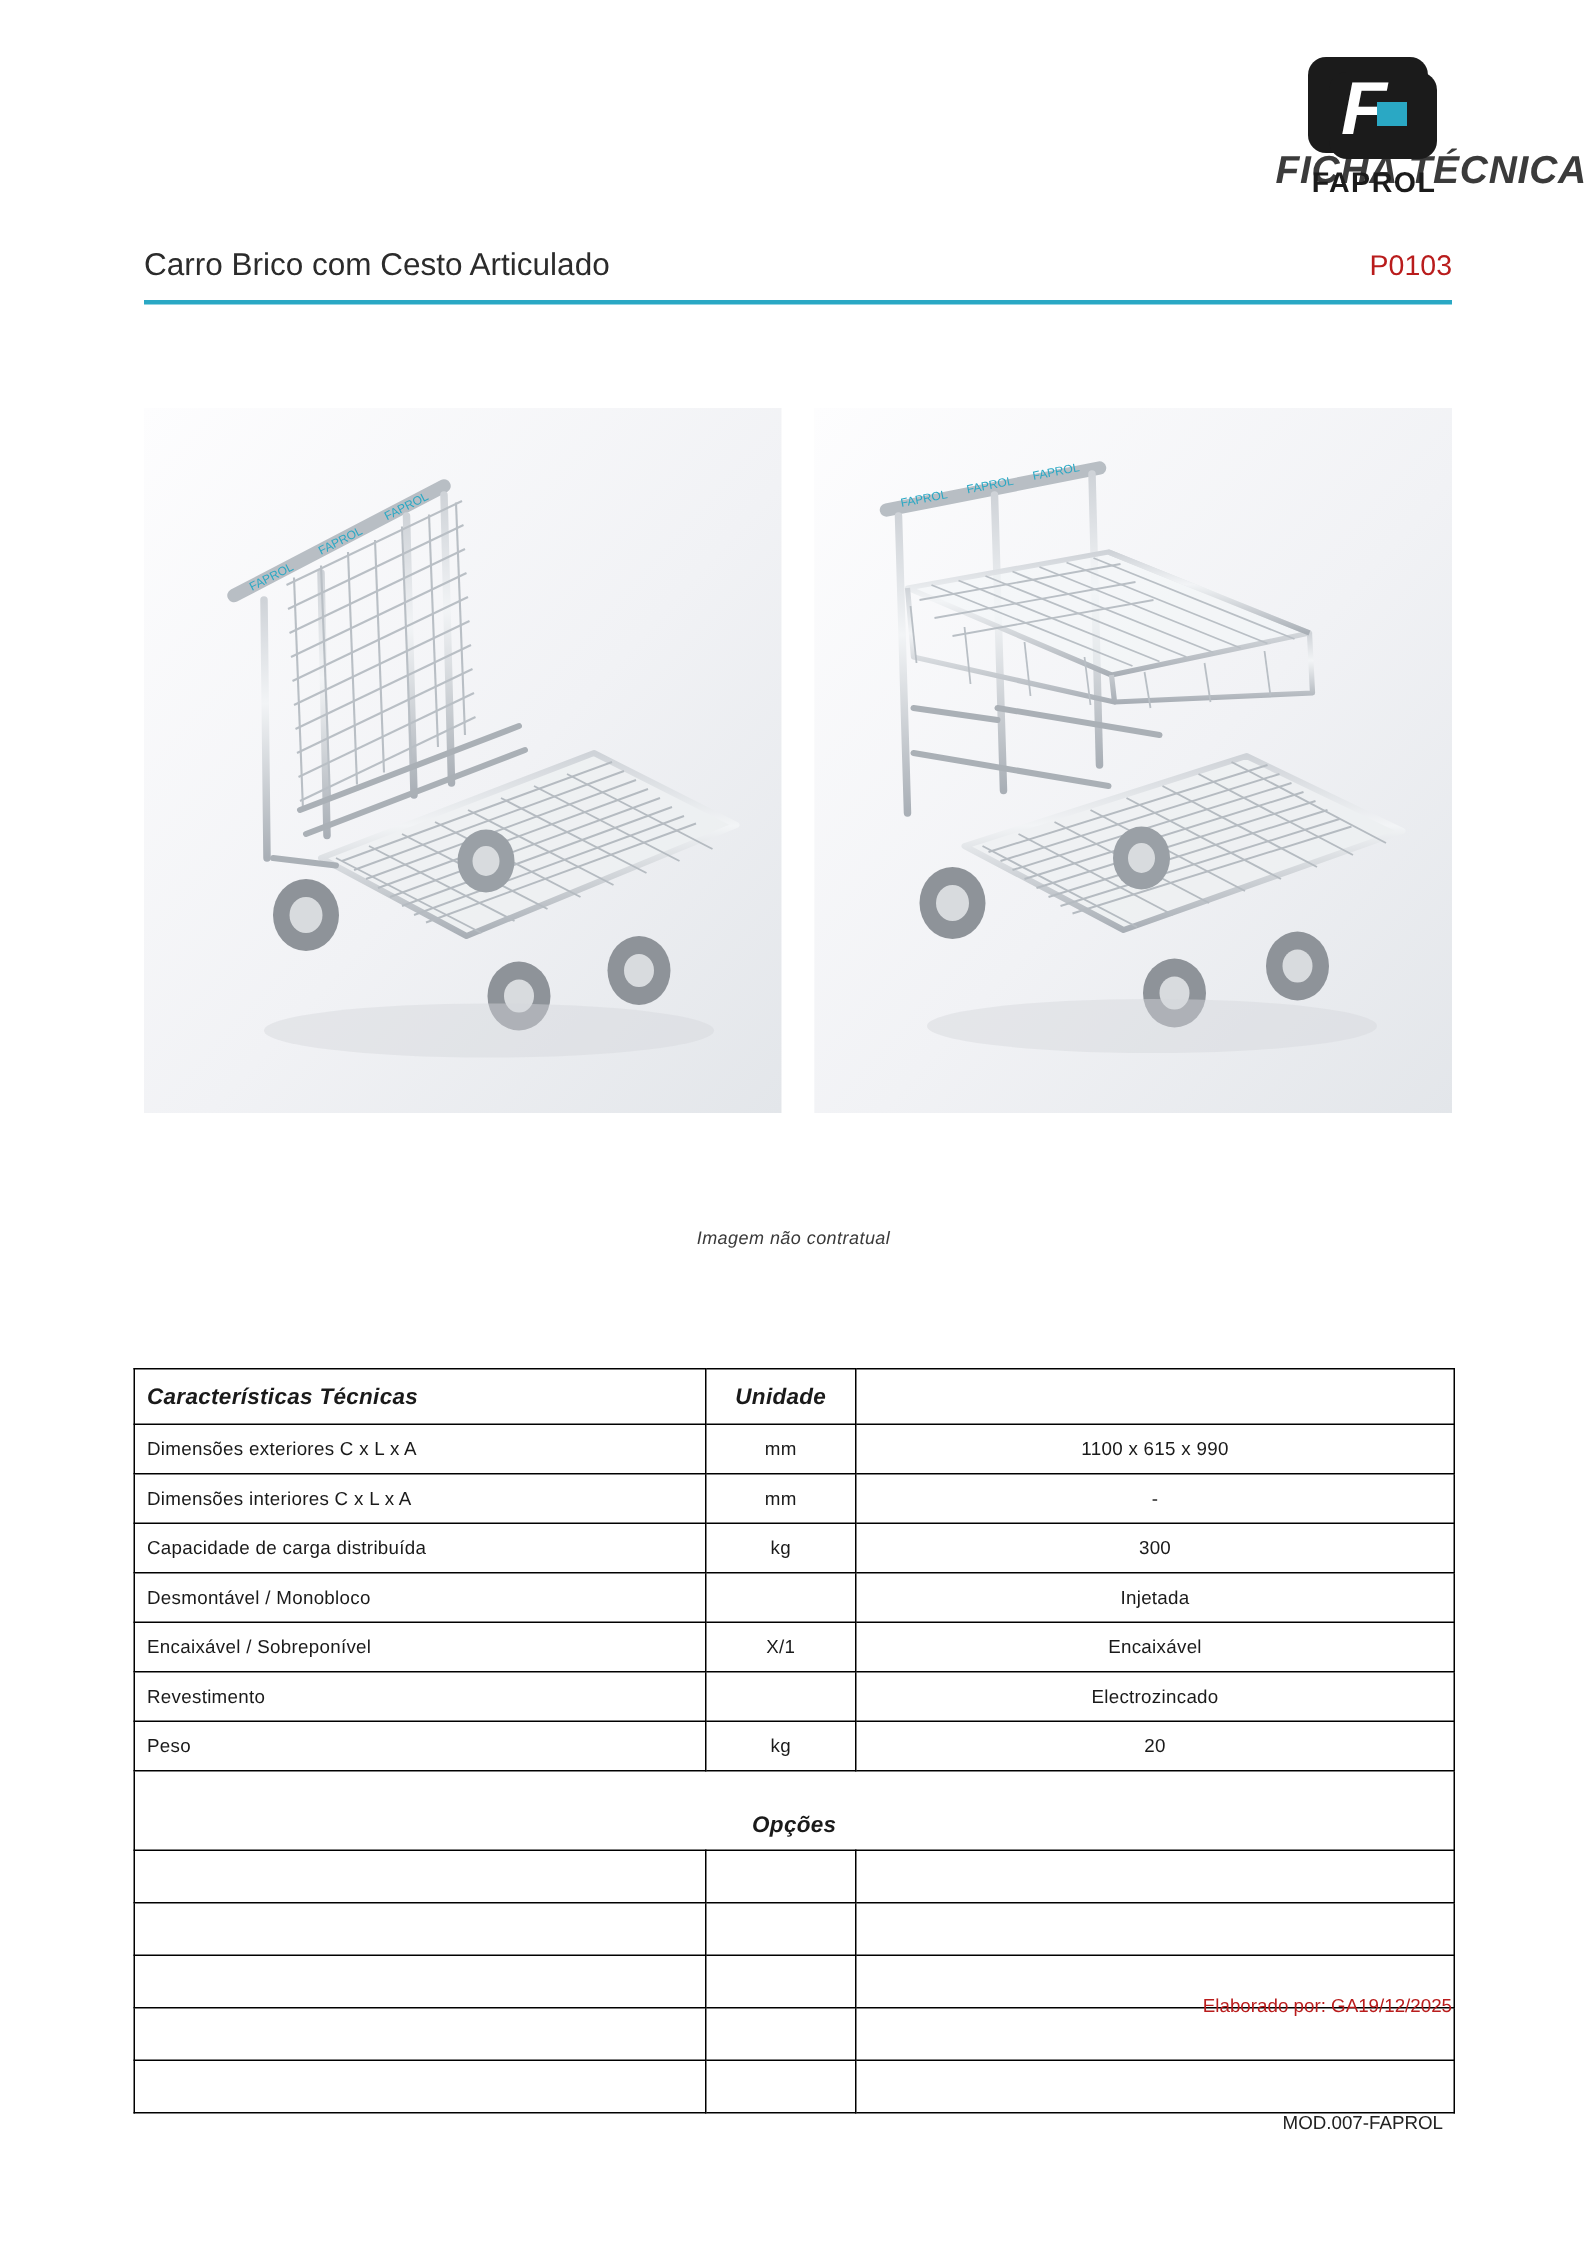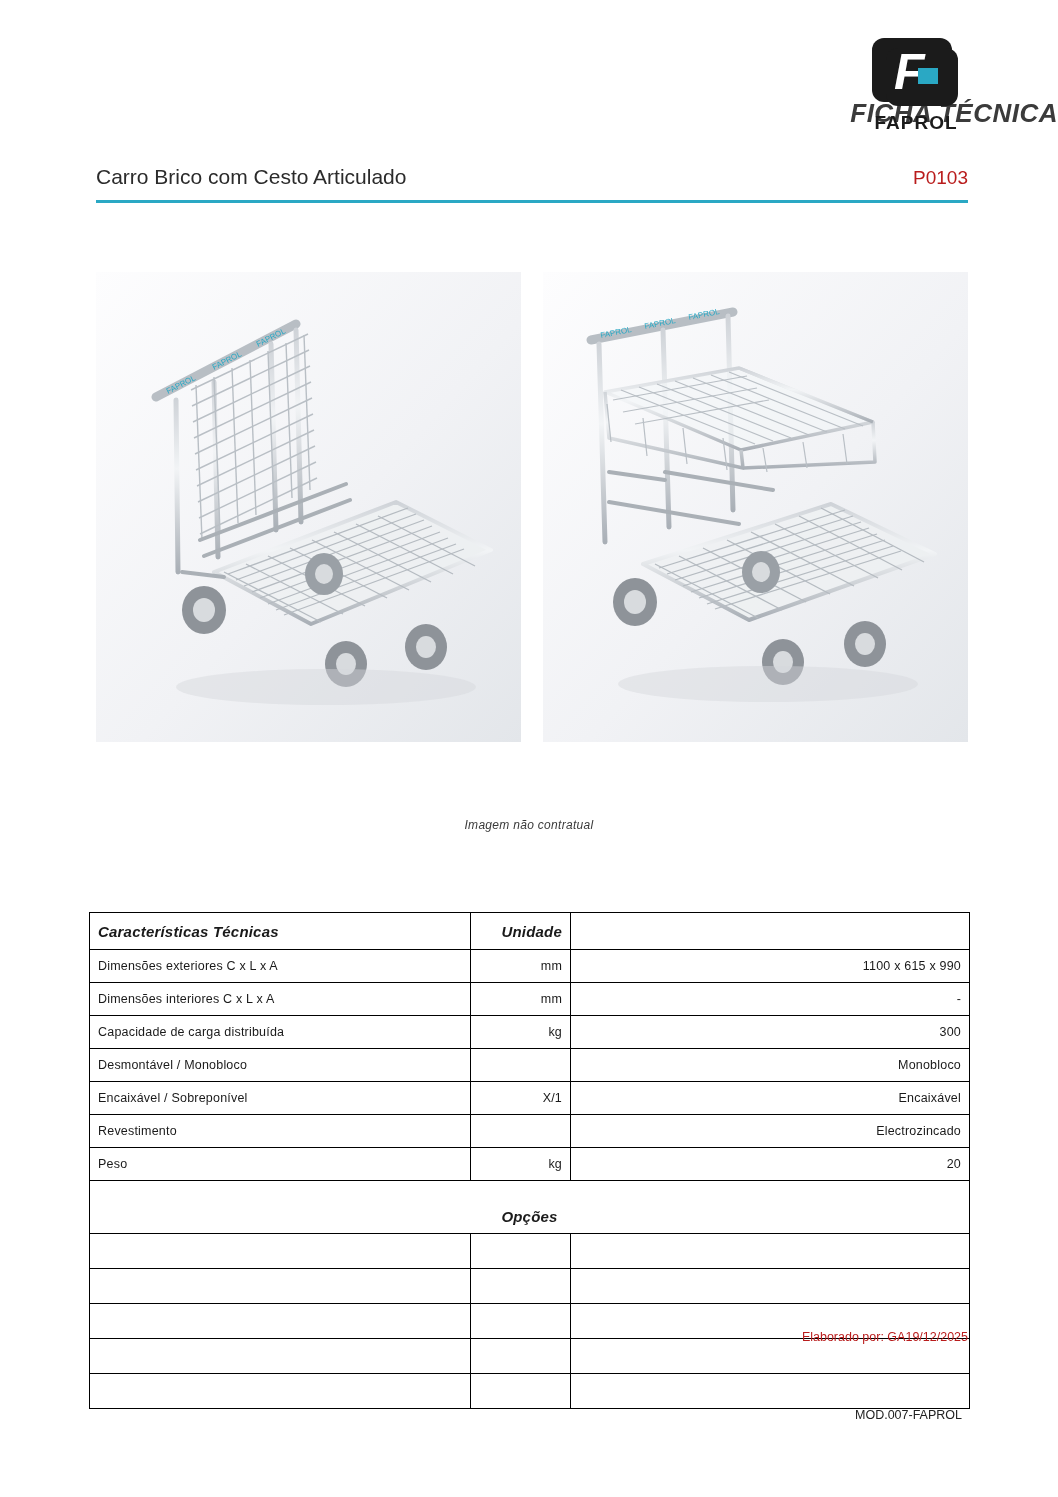--- a/index.html
+++ b/index.html
@@ -177,21 +177,21 @@
   .col-b { width: 100px; }
   .col-c { width: 399px; }
 
   .hdr td {
     font-size: 15px;
     font-weight: bold;
     font-style: italic;
     padding-top: 7px;
     padding-bottom: 7px;
   }
-  .center { text-align: right; }
+  .center { text-align: center; }
   .opt-row td {
     text-align: center;
     font-size: 15px;
     font-weight: bold;
     font-style: italic;
     padding-top: 24px;
     padding-bottom: 6px;
   }
   .blank-row td { height: 24px; }
 
@@ -453,21 +453,21 @@
         <td class="center">-</td>
       </tr>
       <tr>
         <td>Capacidade de carga distribuída</td>
         <td class="center">kg</td>
         <td class="center">300</td>
       </tr>
       <tr>
         <td>Desmontável / Monobloco</td>
         <td class="center"></td>
-        <td class="center">Monobloco</td>
+        <td class="center">Injetada</td>
       </tr>
       <tr>
         <td>Encaixável / Sobreponível</td>
         <td class="center">X/1</td>
         <td class="center">Encaixável</td>
       </tr>
       <tr>
         <td>Revestimento</td>
         <td class="center"></td>
         <td class="center">Electrozincado</td>

